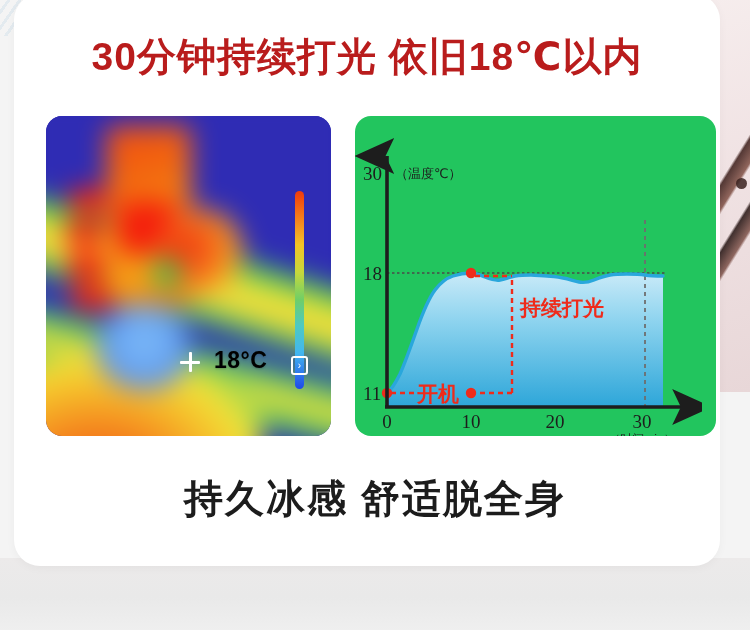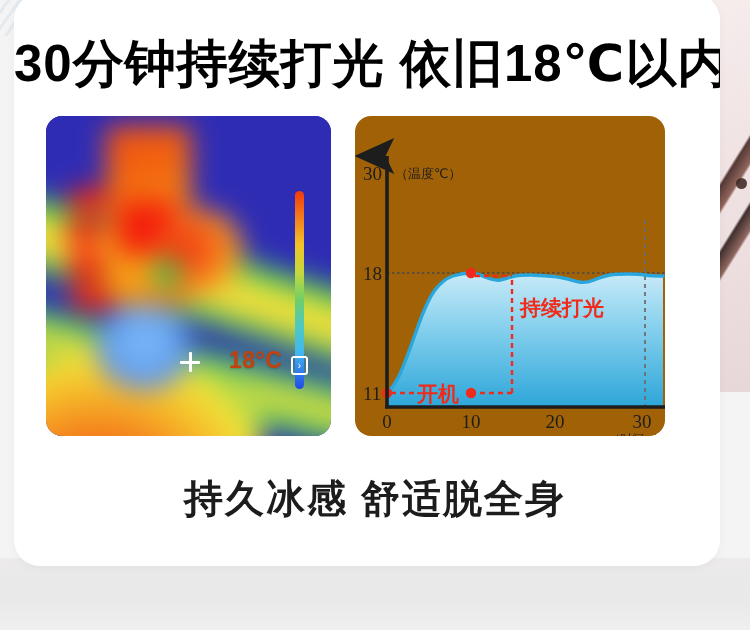--- a/index.html
+++ b/index.html
@@ -50,21 +50,21 @@
   #card{
     position:absolute;left:14px;top:-6px;width:706px;height:572px;
     background:#ffffff;border-radius:26px;
     box-shadow:0 2px 10px rgba(0,0,0,.04);
     overflow:hidden;
   }
 
   
   #headline{
     position:absolute;left:0;right:0;top:36px;text-align:center;
-    font-size:51px;font-weight:700;color:#000000;letter-spacing:1px;
+    font-size:39px;font-weight:700;color:#b91c1c;letter-spacing:1px;
     white-space:nowrap;
   }
   #footline{
     position:absolute;left:16px;right:0;top:478px;text-align:center;
     font-size:39px;font-weight:700;color:#1c1c1c;letter-spacing:2px;
     white-space:nowrap;
   }
 
   
   #thermal{
@@ -122,41 +122,41 @@
   
   #t-cross{
     position:absolute;left:166px;top:358px;width:20px;height:20px;z-index:6;
   }
   #t-cross:before,#t-cross:after{
     content:"";position:absolute;background:#fff;border-radius:1px;
   }
   #t-cross:before{left:9px;top:0;width:3px;height:20px;}
   #t-cross:after{left:0;top:9px;width:20px;height:3px;}
   #t-temp{
-    position:absolute;left:215px;top:353px;z-index:6;
-    color:#c2410c;font-size:23px;font-weight:700;letter-spacing:.5px;
+    position:absolute;left:200px;top:353px;z-index:6;
+    color:#000000;font-size:23px;font-weight:700;letter-spacing:.5px;
     text-shadow:0 1px 2px rgba(0,0,0,.18);
   }
   
   #t-scale{
     position:absolute;left:281px;top:197px;width:9px;height:198px;z-index:6;
     border-radius:5px;
     background:linear-gradient(180deg,#f03a0c 0%,#f4761a 12%,#f3c227 27%,#c6d93b 41%,#6fce68 55%,#4ec9c2 68%,#41b6f0 82%,#1f49e8 100%);
   }
   #t-scale-marker{
     position:absolute;left:277px;top:362px;width:17px;height:19px;z-index:7;
     border:2.5px solid #fff;border-radius:3px;box-sizing:border-box;
     display:flex;align-items:center;justify-content:center;
     color:#fff;font-size:10px;line-height:1;
   }
 
   
   #chart{
-    position:absolute;left:341px;top:122px;width:310px;height:320px;
-    border-radius:16px;background:#a16207;overflow:hidden;
+    position:absolute;left:341px;top:122px;width:361px;height:320px;
+    border-radius:16px;background:#22c55e;overflow:hidden;
   }
   #chart svg{position:absolute;left:0;top:0;}
   .ax-num{font-family:"Liberation Serif","DejaVu Serif",serif;font-size:19px;fill:#1d1d1d;}
   .ax-cn{font-family:"Liberation Sans","DejaVu Sans",sans-serif;font-size:13px;fill:#1d1d1d;}
   .ax-cn-sm{font-family:"Liberation Sans","DejaVu Sans",sans-serif;font-size:12px;fill:#1d1d1d;}
   .ann-red{font-family:"Liberation Sans","DejaVu Sans",sans-serif;font-weight:700;fill:#ef2b1b;}
 </style>
 </head>
 <body>
 

